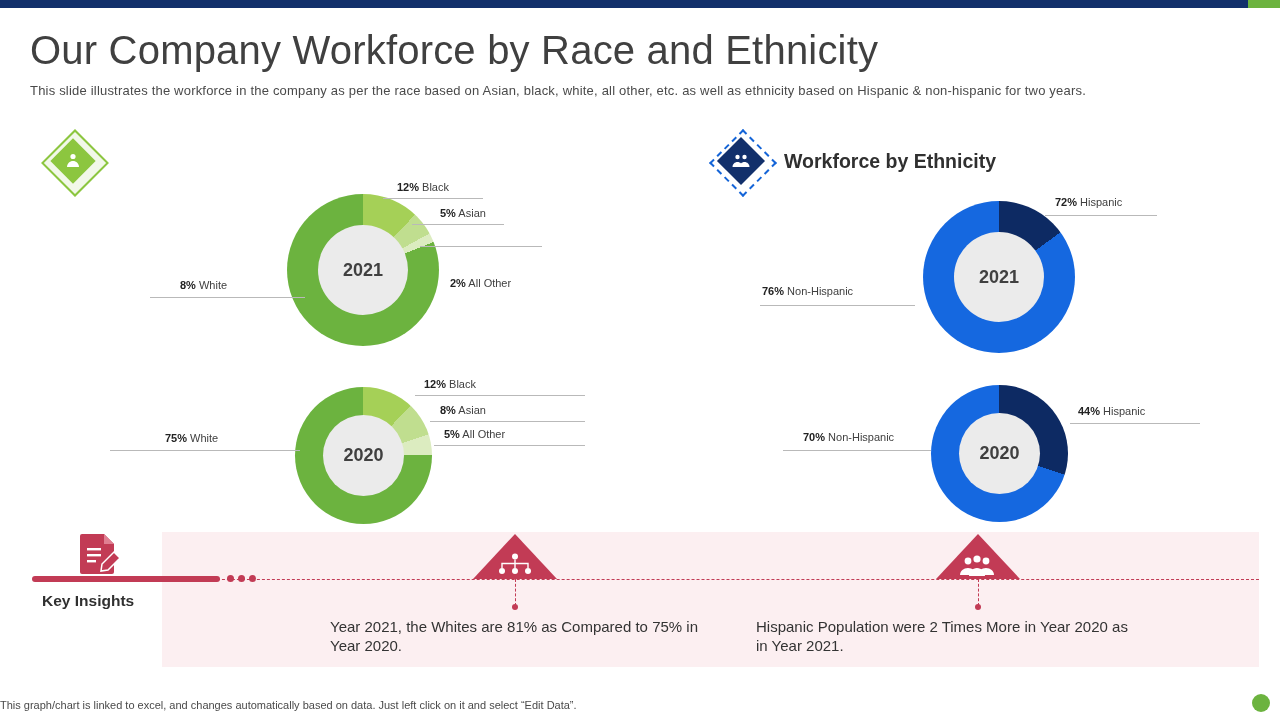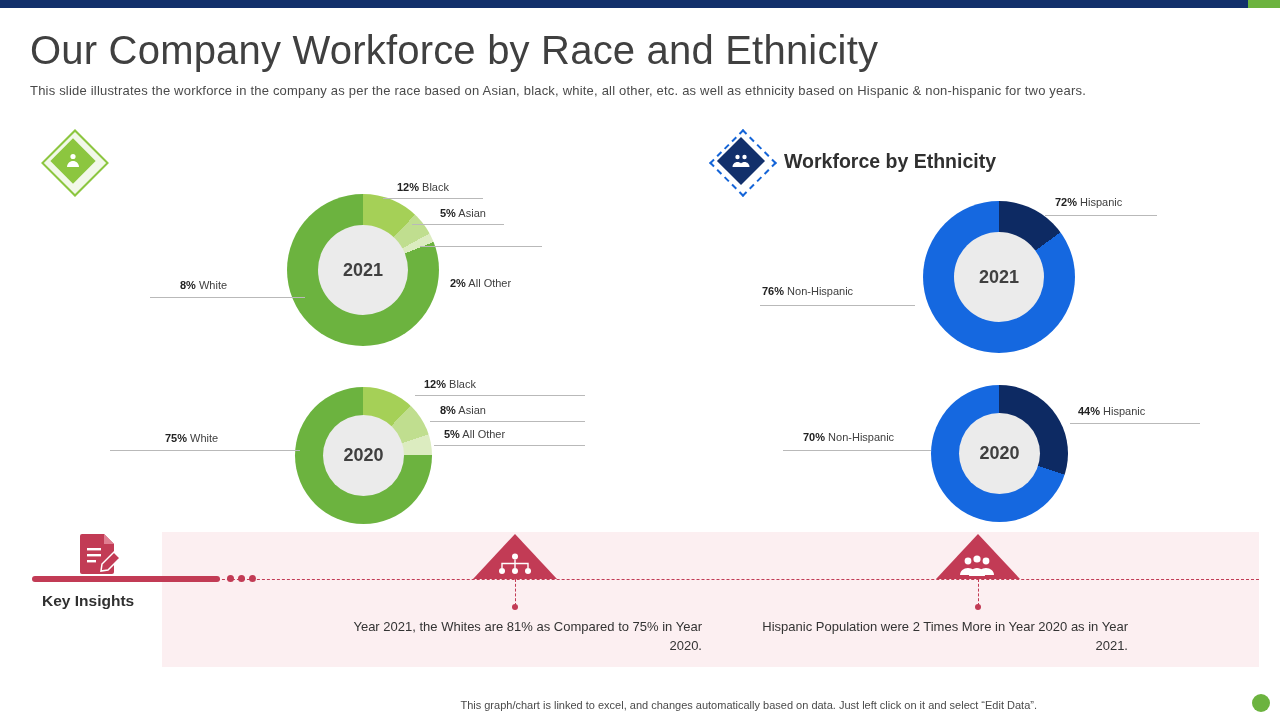--- a/index.html
+++ b/index.html
@@ -209,31 +209,31 @@
     border-left: 1px dashed #c23b55;
   }
   .tri-dot {
     position: absolute;
     width: 6px; height: 6px;
     border-radius: 50%;
     background: #c23b55;
   }
   .insight-text {
     position: absolute;
-    text-align: right;
-    font-size: 13px;
+    text-align: left;
+    font-size: 15px;
     color: #333333;
     line-height: 19px;
   }
   .footer-note {
     position: absolute;
     top: 699px;
     left: 0;
     width: 1037px;
-    text-align: right;
+    text-align: left;
     font-size: 11px;
     color: #4a4a4a;
   }
   .corner-dot {
     position: absolute;
     right: 10px;
     bottom: 8px;
     width: 18px;
     height: 18px;
     border-radius: 50%;

